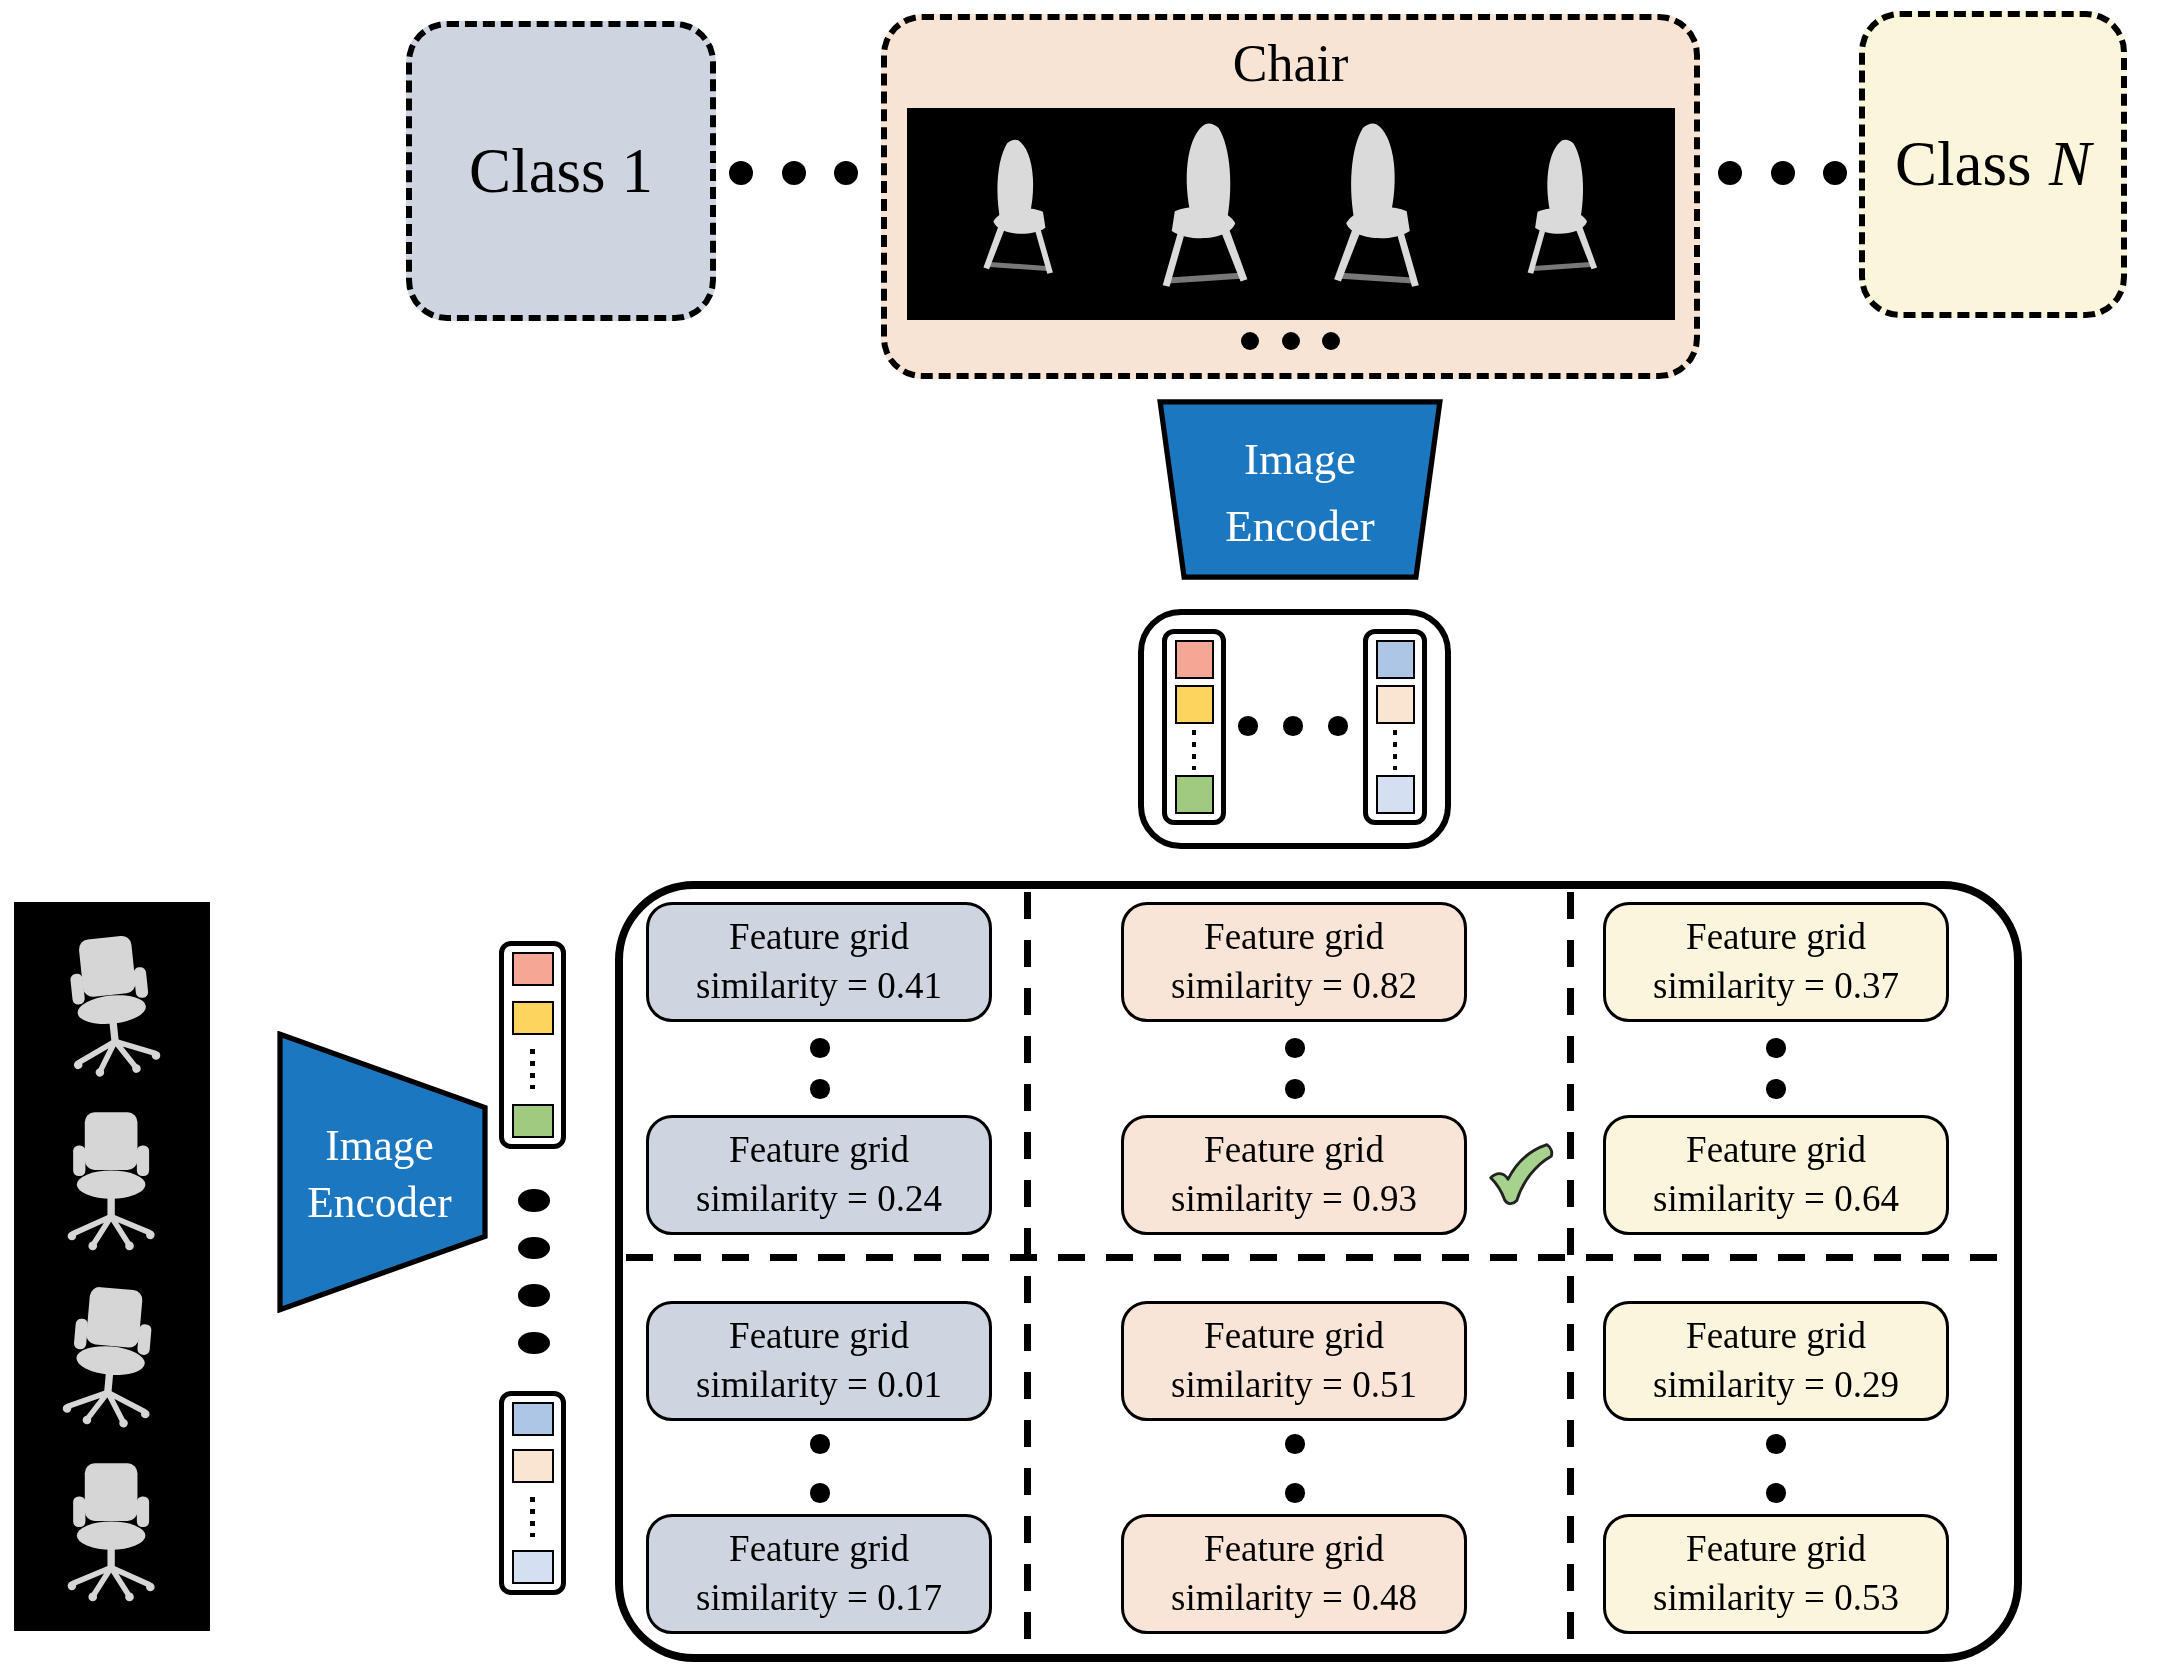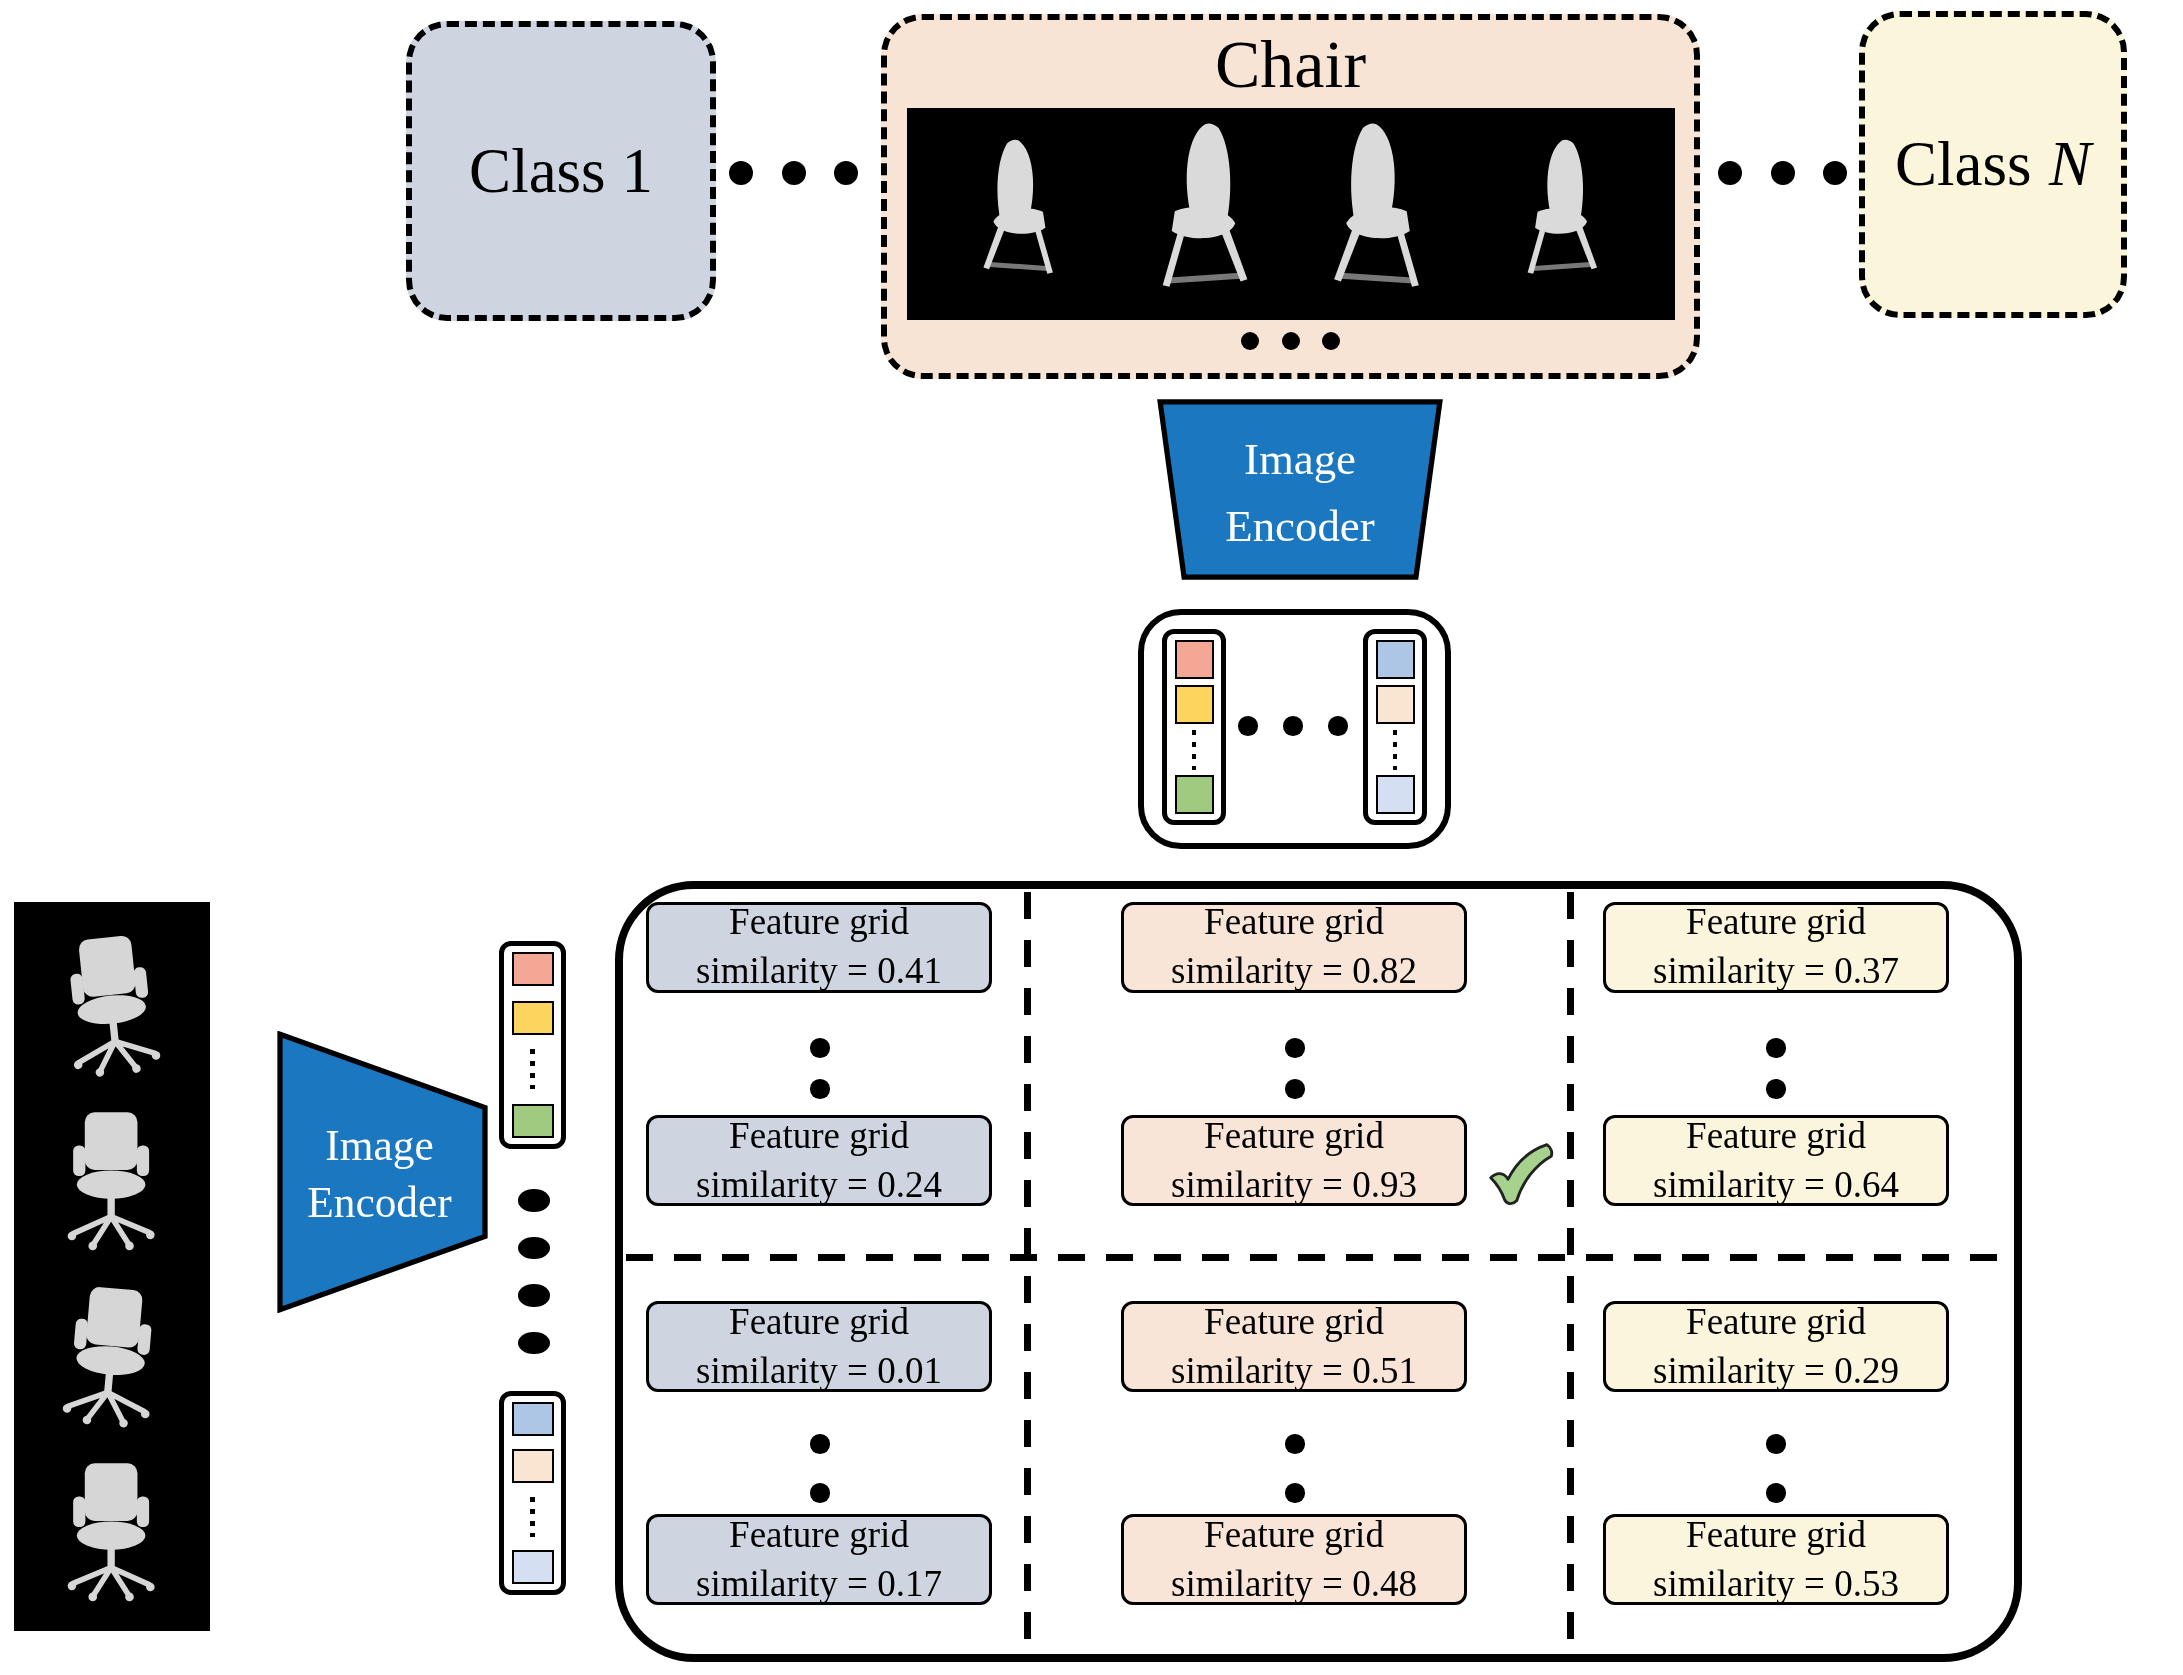--- a/index.html
+++ b/index.html
@@ -9,21 +9,21 @@
 
   
   .class-box { position: absolute; border: 6.7px dashed #000; border-radius: 41px;
     display: flex; align-items: center; justify-content: center; font-size: 63px; }
   #class1 { left: 406px; top: 21px; width: 310px; height: 300px; background: #cfd5e0; text-align: center; }
   #classN { left: 1859px; top: 11.2px; width: 268px; height: 307px; background: #fbf5dc; }
   #classN .math-n { font-style: italic; margin-left: 0.28em; }
   #chairBox { left: 881px; top: 13.5px; width: 819px; height: 365px; background: #f8e4d4;
     border: 6.7px dashed #000; border-radius: 41px; position: absolute;
     display: flex; flex-direction: column; align-items: center; }
-  #chairTitle { font-size: 68px; line-height: 88px; }
+  #chairTitle { font-size: 52px; line-height: 88px; }
   #chairStrip { width: 768px; height: 212px; background: #000;
     display: flex; justify-content: space-evenly; align-items: center; }
   #chairStrip svg { height: 189px; width: auto; }
   .flipx { transform: scaleX(-1); }
   .sc82 { transform: scale(.82); }
   .flipsc { transform: scaleX(-1) scale(.82); }
 
   
   .dot { background: #000; border-radius: 50%; flex: none; }
   .d32 { width: 24px; height: 24px; }
@@ -70,22 +70,22 @@
     flex-direction: column; gap: 25px; }
 
   
   #grid { left: 615px; top: 881px; width: 1407px; height: 781px; background: #fff;
     border: 8.2px solid #000; border-radius: 79px; position: absolute; }
   .vdiv { position: absolute; top: 3px; height: 758px; width: 6.7px;
     background: repeating-linear-gradient(180deg, #000 0 27px, transparent 27px 48px); }
   #vdiv1 { left: 401px; } #vdiv2 { left: 944px; }
   .hdiv { position: absolute; left: 3px; width: 1384px; height: 6.7px; top: 365px;
     background: repeating-linear-gradient(90deg, #000 0 27px, transparent 27px 48px); }
-  .simbox { position: absolute; width: 346px; height: 91px; border: 3px solid #000;
-    border-radius: 12px; display: flex; flex-direction: column; align-items: center;
+  .simbox { position: absolute; width: 346px; height: 120px; border: 3px solid #000;
+    border-radius: 26px; display: flex; flex-direction: column; align-items: center;
     justify-content: center; font-size: 37px; line-height: 1.32; text-align: center; }
   .fill-c1 { background: #cfd5e0; } .fill-c2 { background: #f8e5d7; } .fill-c3 { background: #fbf5dd; }
   .colA { left: 23px; } .colB { left: 498px; } .colC { left: 980px; }
   .rowTopA { top: 12.7px; } .rowTopB { top: 226px; } .rowBotA { top: 412px; } .rowBotB { top: 625px; }
   .gdot { position: absolute; width: 19.5px; height: 19.5px; border-radius: 50%; background: #000; }
   #check { position: absolute; left: 862px; top: 251px; }
 </style>
 </head>
 <body>
 

